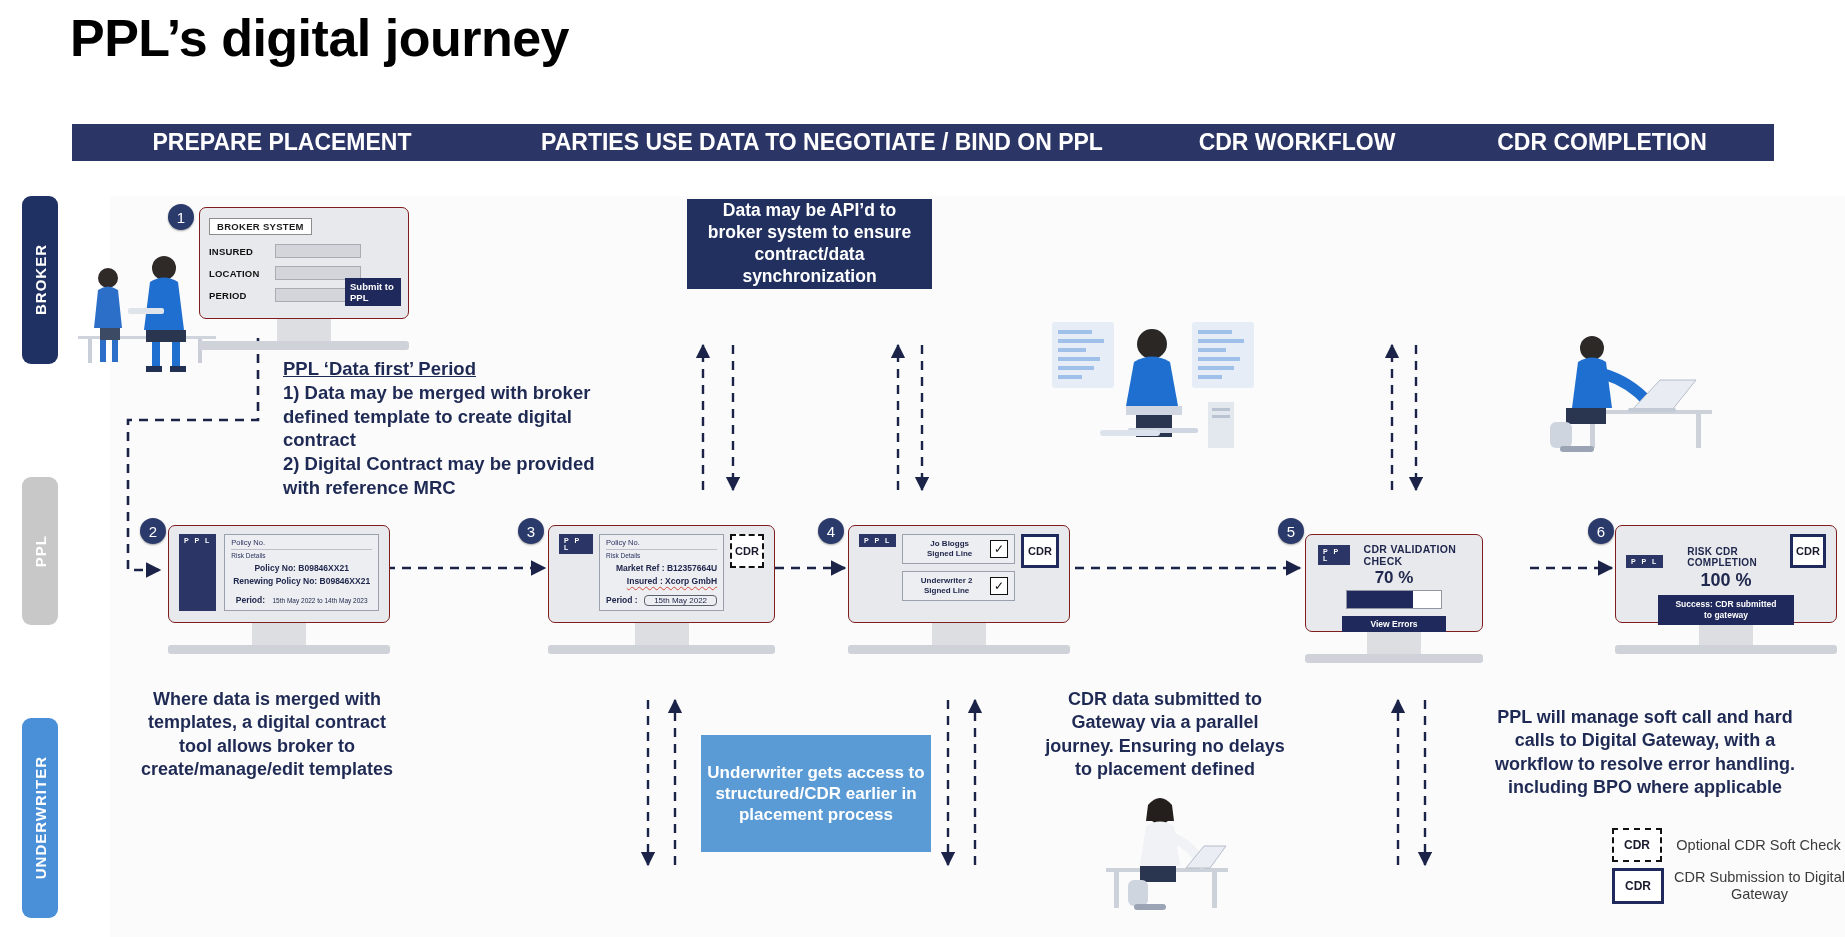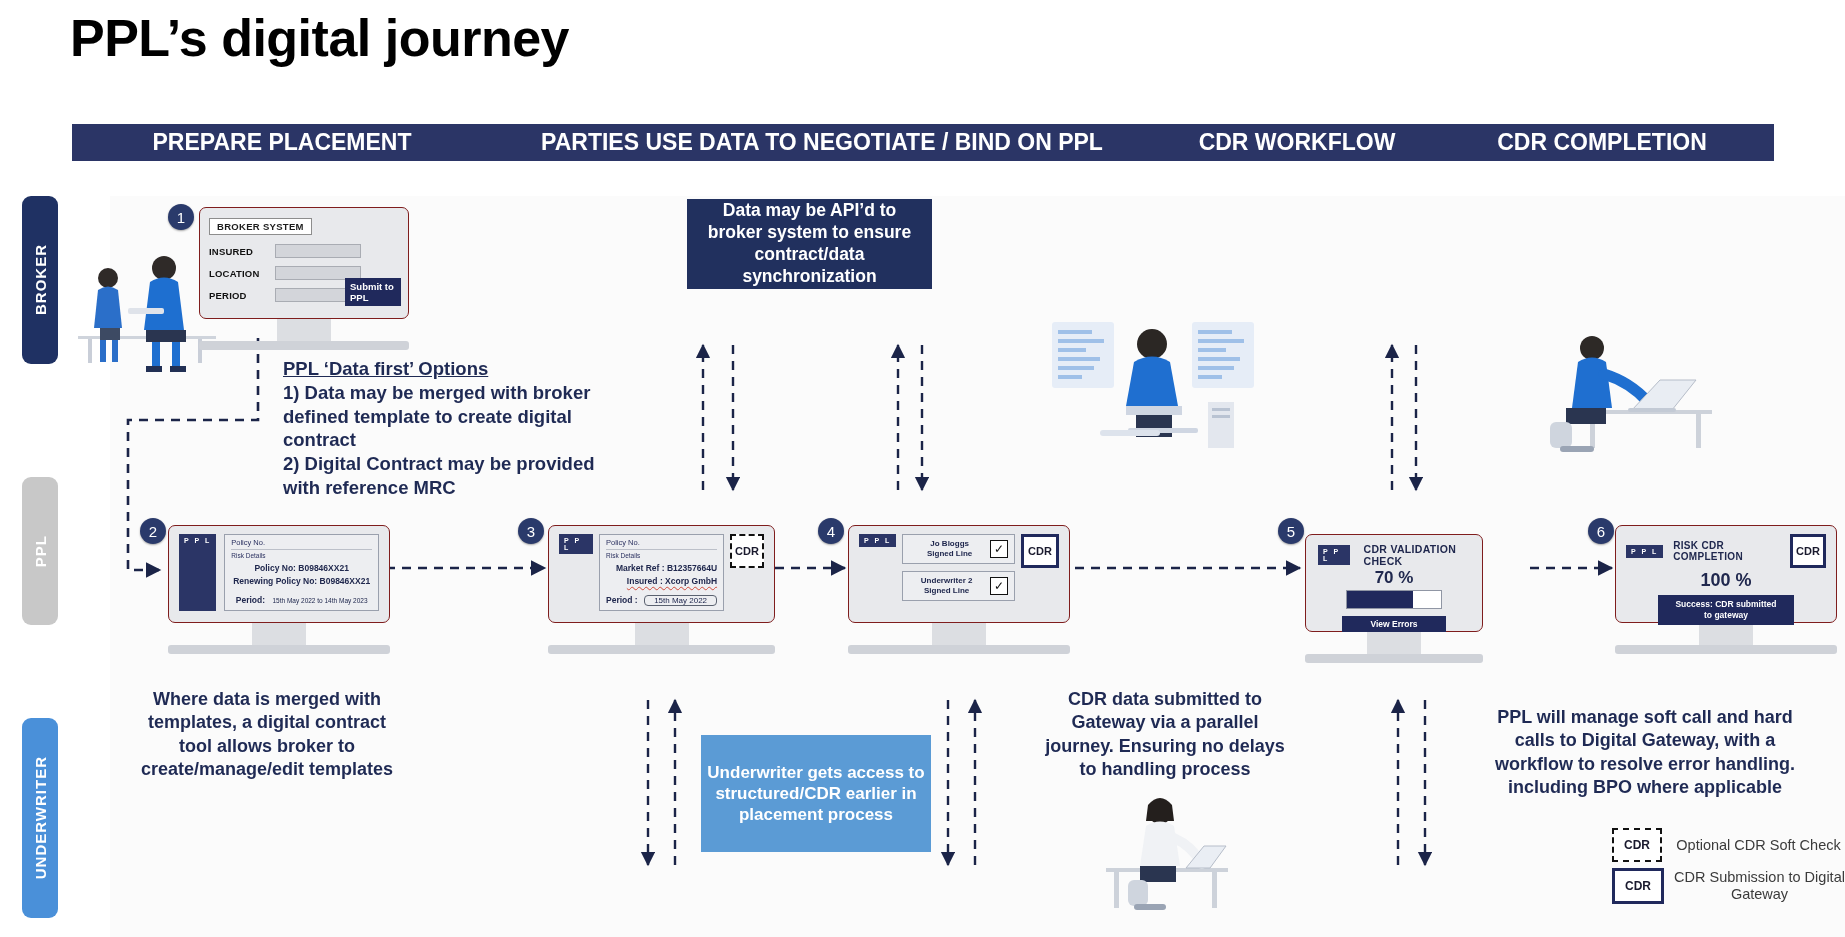--- a/index.html
+++ b/index.html
@@ -229,21 +229,21 @@
     </div>
 
     <div style="position:absolute;right:7px;bottom:12px;width:56px;height:28px;background:#20295c;color:#fff;
                 font-size:9.5px;font-weight:bold;line-height:1.15;padding:4px 5px;box-sizing:border-box;">Submit to PPL</div>
   </div>
   <div class="neck"></div>
   <div class="base"></div>
 </div>
 
 <div class="abs" style="left:283px;top:357px;width:340px;z-index:6">
-  <div style="font-size:18.5px;font-weight:bold;text-decoration:underline;line-height:1.3">PPL ‘Data first’ Options</div>
+  <div style="font-size:18.5px;font-weight:bold;text-decoration:underline;line-height:1.3">PPL ‘Data first’ Period</div>
   <div style="font-size:18.5px;font-weight:bold;line-height:1.28;white-space:pre-line">1) Data may be merged with broker defined template to create digital contract
 2) Digital Contract may be provided with reference MRC</div>
 </div>
 
 <div class="callout" id="callout-api">Data may be API’d to broker system to ensure contract/data synchronization</div>
 
 <svg class="figure" style="left:1040px;top:318px;width:230px;height:140px" viewBox="0 0 230 140">
   <rect x="12" y="4" width="62" height="66" rx="3" fill="#e6edf7"></rect>
   <g fill="#9fc0e8">
     <rect x="18" y="12" width="34" height="4"></rect>
@@ -374,41 +374,41 @@
     <div style="margin:7px auto 0 auto;width:104px;height:16px;background:#20295c;color:#fff;font-size:8.5px;font-weight:bold;
                 display:flex;align-items:center;justify-content:center;">View Errors</div>
   </div>
   <div class="neck"></div>
   <div class="base"></div>
 </div>
 
 <div class="badge" style="left:1588px;top:518px">6</div>
 <div class="monitor" style="left:1615px;top:525px;width:222px;">
   <div class="screen" style="height:98px;padding:8px 10px;">
-    <div style="display:flex;align-items:center;gap:10px;">
+    <div style="display:flex;align-items:flex-end;gap:24px;">
       <div class="ppl-logo">P P L</div>
       <div style="flex:1;font-size:10px;font-weight:bold;color:#20284e;letter-spacing:.3px">RISK CDR COMPLETION</div>
       <div class="cdr-box cdr-solid" style="width:30px;height:28px;font-size:11px;">CDR</div>
     </div>
     <div style="text-align:center;font-size:18px;font-weight:bold;color:#20284e;margin-top:2px">100 %</div>
     <div style="margin:4px auto 0 auto;width:132px;background:#20295c;color:#fff;font-size:8.5px;font-weight:bold;
                 text-align:center;line-height:1.3;padding:4px 2px;">
       <div>Success: CDR submitted</div>
       <div>to gateway</div>
     </div>
   </div>
   <div class="neck"></div>
   <div class="base"></div>
 </div>
 
 <div class="caption" style="left:132px;top:688px;width:270px;font-size:18px">Where data is merged with templates, a digital contract tool allows broker to create/manage/edit templates</div>
 
 <div class="callout" id="callout-underwriter">Underwriter gets access to structured/CDR earlier in placement process</div>
 
-<div class="caption" style="left:1040px;top:688px;width:250px;font-size:18px">CDR data submitted to Gateway via a parallel journey. Ensuring no delays to handling process</div>
+<div class="caption" style="left:1040px;top:688px;width:250px;font-size:18px">CDR data submitted to Gateway via a parallel journey. Ensuring no delays to placement defined</div>
 
 <div class="caption" style="left:1480px;top:706px;width:330px;font-size:18px">PPL will manage soft call and hard calls to Digital Gateway, with a workflow to resolve error handling. including BPO where applicable</div>
 
 <svg class="figure" style="left:1100px;top:790px;width:140px;height:125px" viewBox="0 0 140 125">
   <rect x="6" y="78" width="122" height="4" fill="#cdd2da"></rect>
   <rect x="14" y="82" width="5" height="36" fill="#cdd2da"></rect>
   <rect x="112" y="82" width="5" height="36" fill="#cdd2da"></rect>
   <circle cx="60" cy="22" r="12" fill="#241f1d"></circle>
   <path d="M48 15 q12 -14 24 0 l2 16 h-28 z" fill="#241f1d"></path>
   <path d="M46 36 q14 -9 28 0 l6 40 h-40 z" fill="#f0f2f5"></path>

